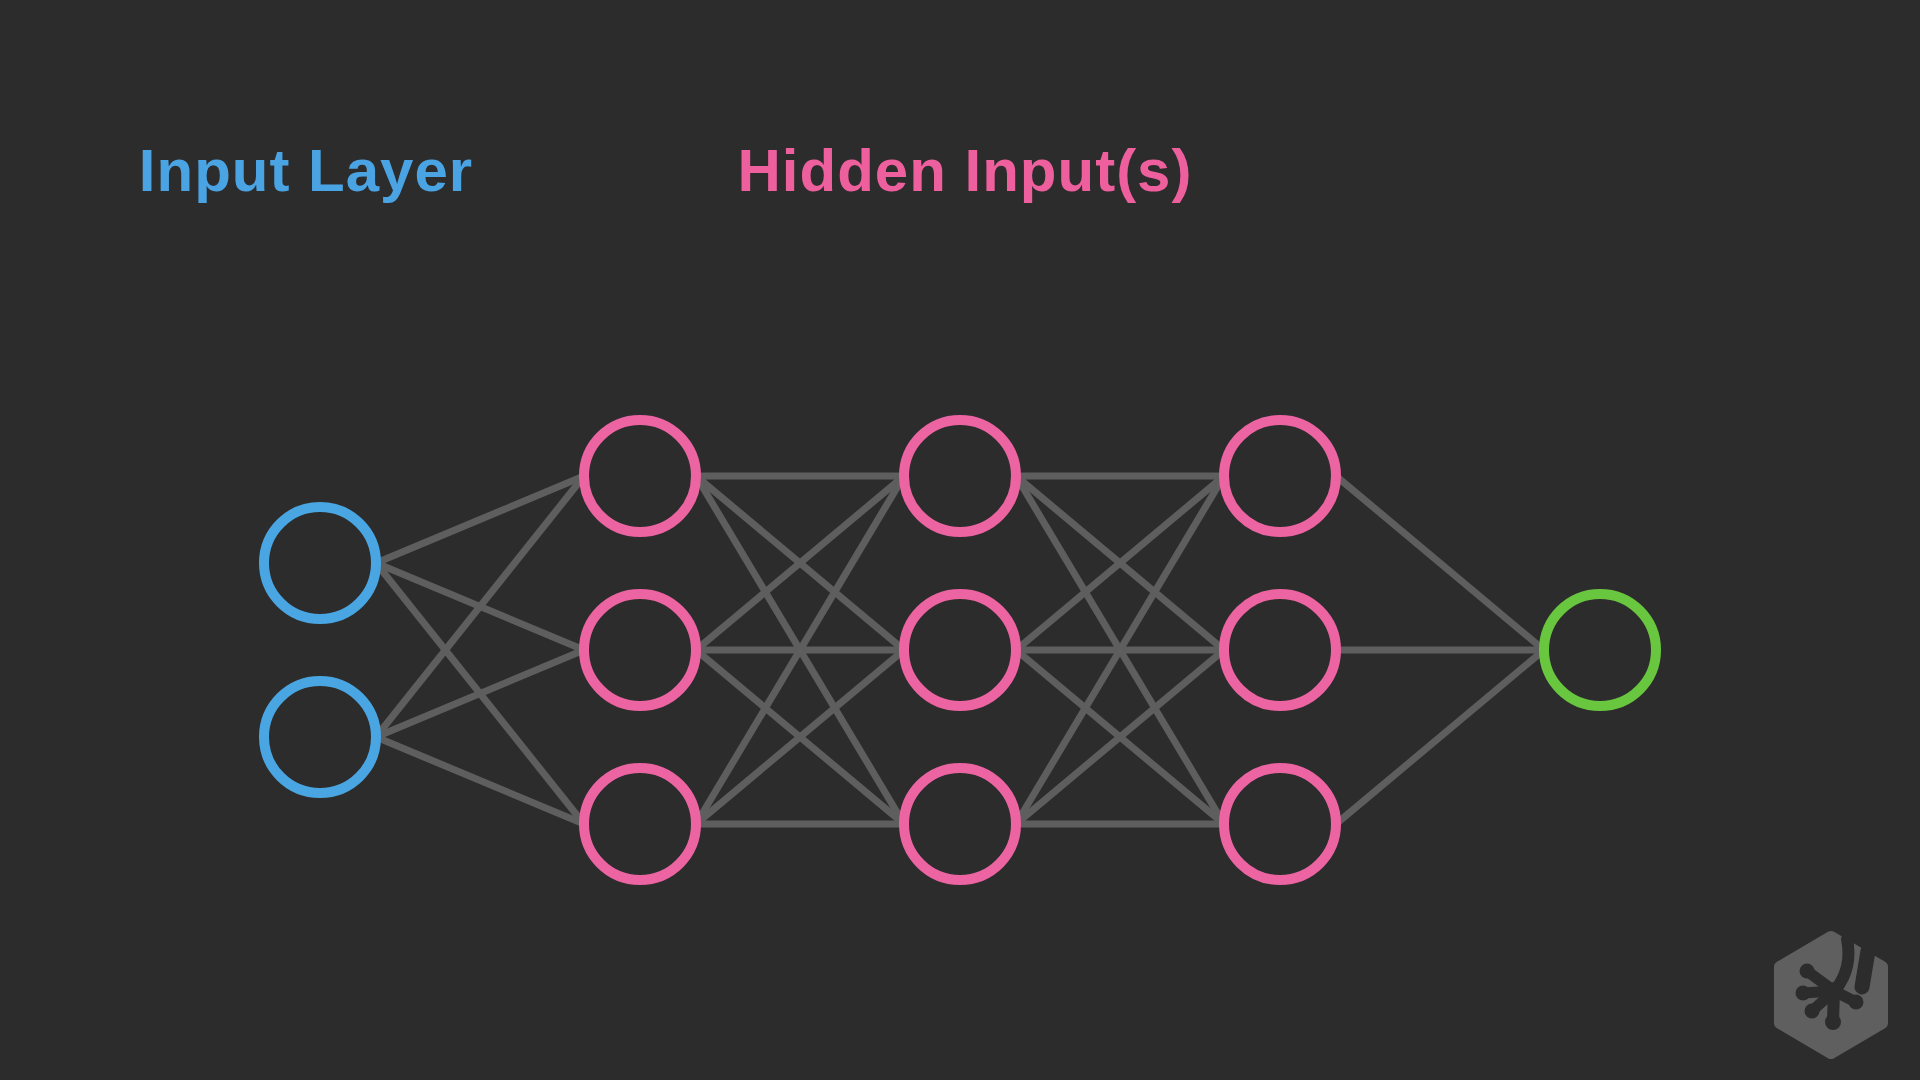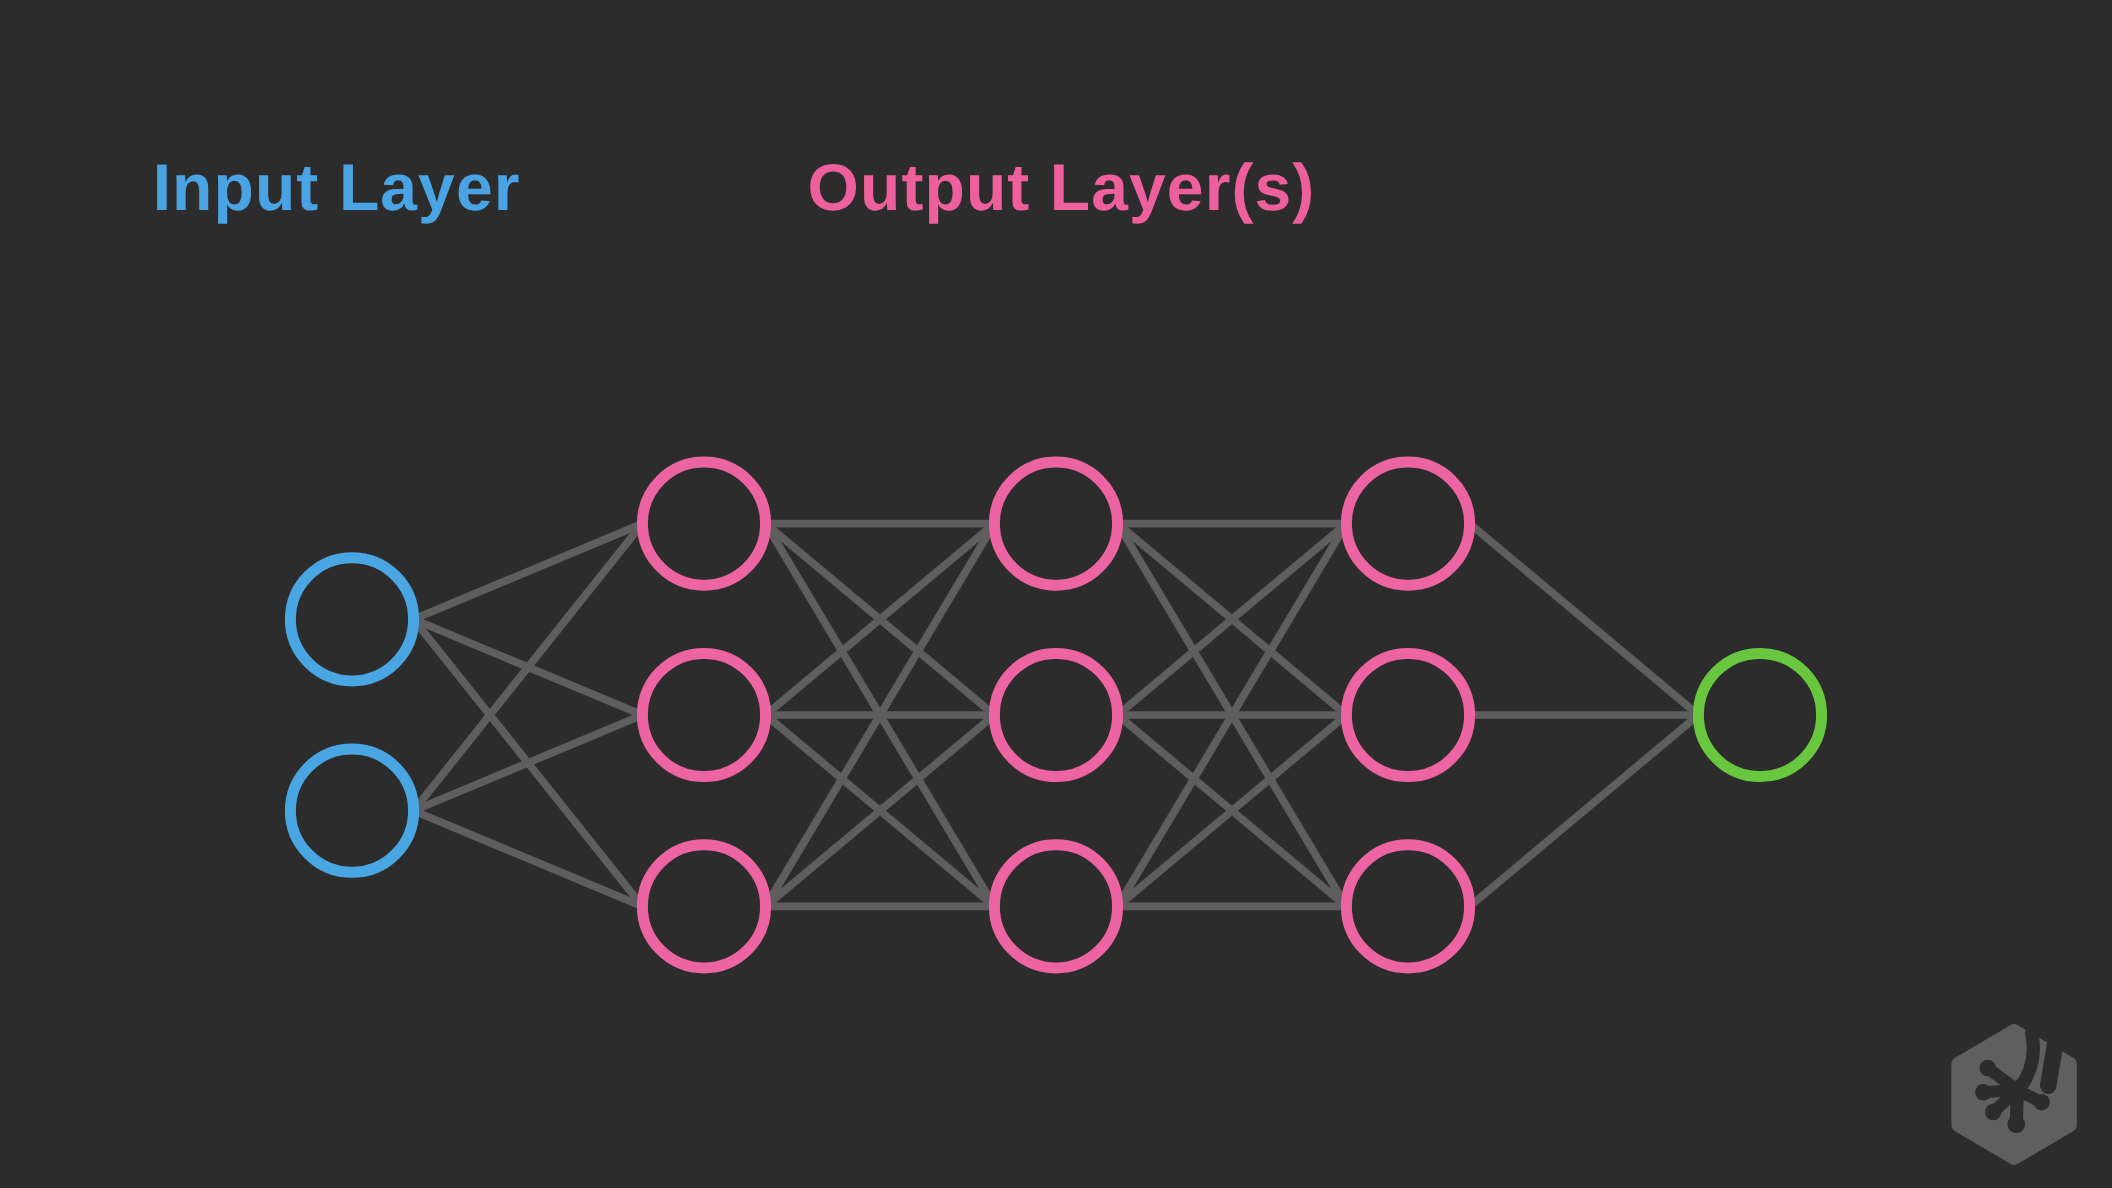--- a/index.html
+++ b/index.html
@@ -31,21 +31,21 @@
     top: 0;
   }
 </style>
 </head>
 <body>
 
 <div id="stage">
 
   <div class="layer-title" id="title-0" style="left: 306px; color: rgb(74, 163, 226);">Input Layer</div>
 
-  <div class="layer-title" id="title-1" style="left: 965px; color: rgb(238, 95, 157);">Output Layer(s)</div>
+  <div class="layer-title" id="title-1" style="left: 965px; color: rgb(238, 95, 157);">Hidden Input(s)</div>
 
 
   <svg id="net-svg" width="1920" height="1080" viewBox="0 0 1920 1080">
     <g id="edges-group">
         <line x1="376" y1="563" x2="584" y2="476" stroke="#5e5e5e" stroke-width="7"></line>
         <line x1="376" y1="563" x2="584" y2="650" stroke="#5e5e5e" stroke-width="7"></line>
         <line x1="376" y1="563" x2="584" y2="824" stroke="#5e5e5e" stroke-width="7"></line>
         <line x1="376" y1="737" x2="584" y2="476" stroke="#5e5e5e" stroke-width="7"></line>
         <line x1="376" y1="737" x2="584" y2="650" stroke="#5e5e5e" stroke-width="7"></line>
         <line x1="376" y1="737" x2="584" y2="824" stroke="#5e5e5e" stroke-width="7"></line>

